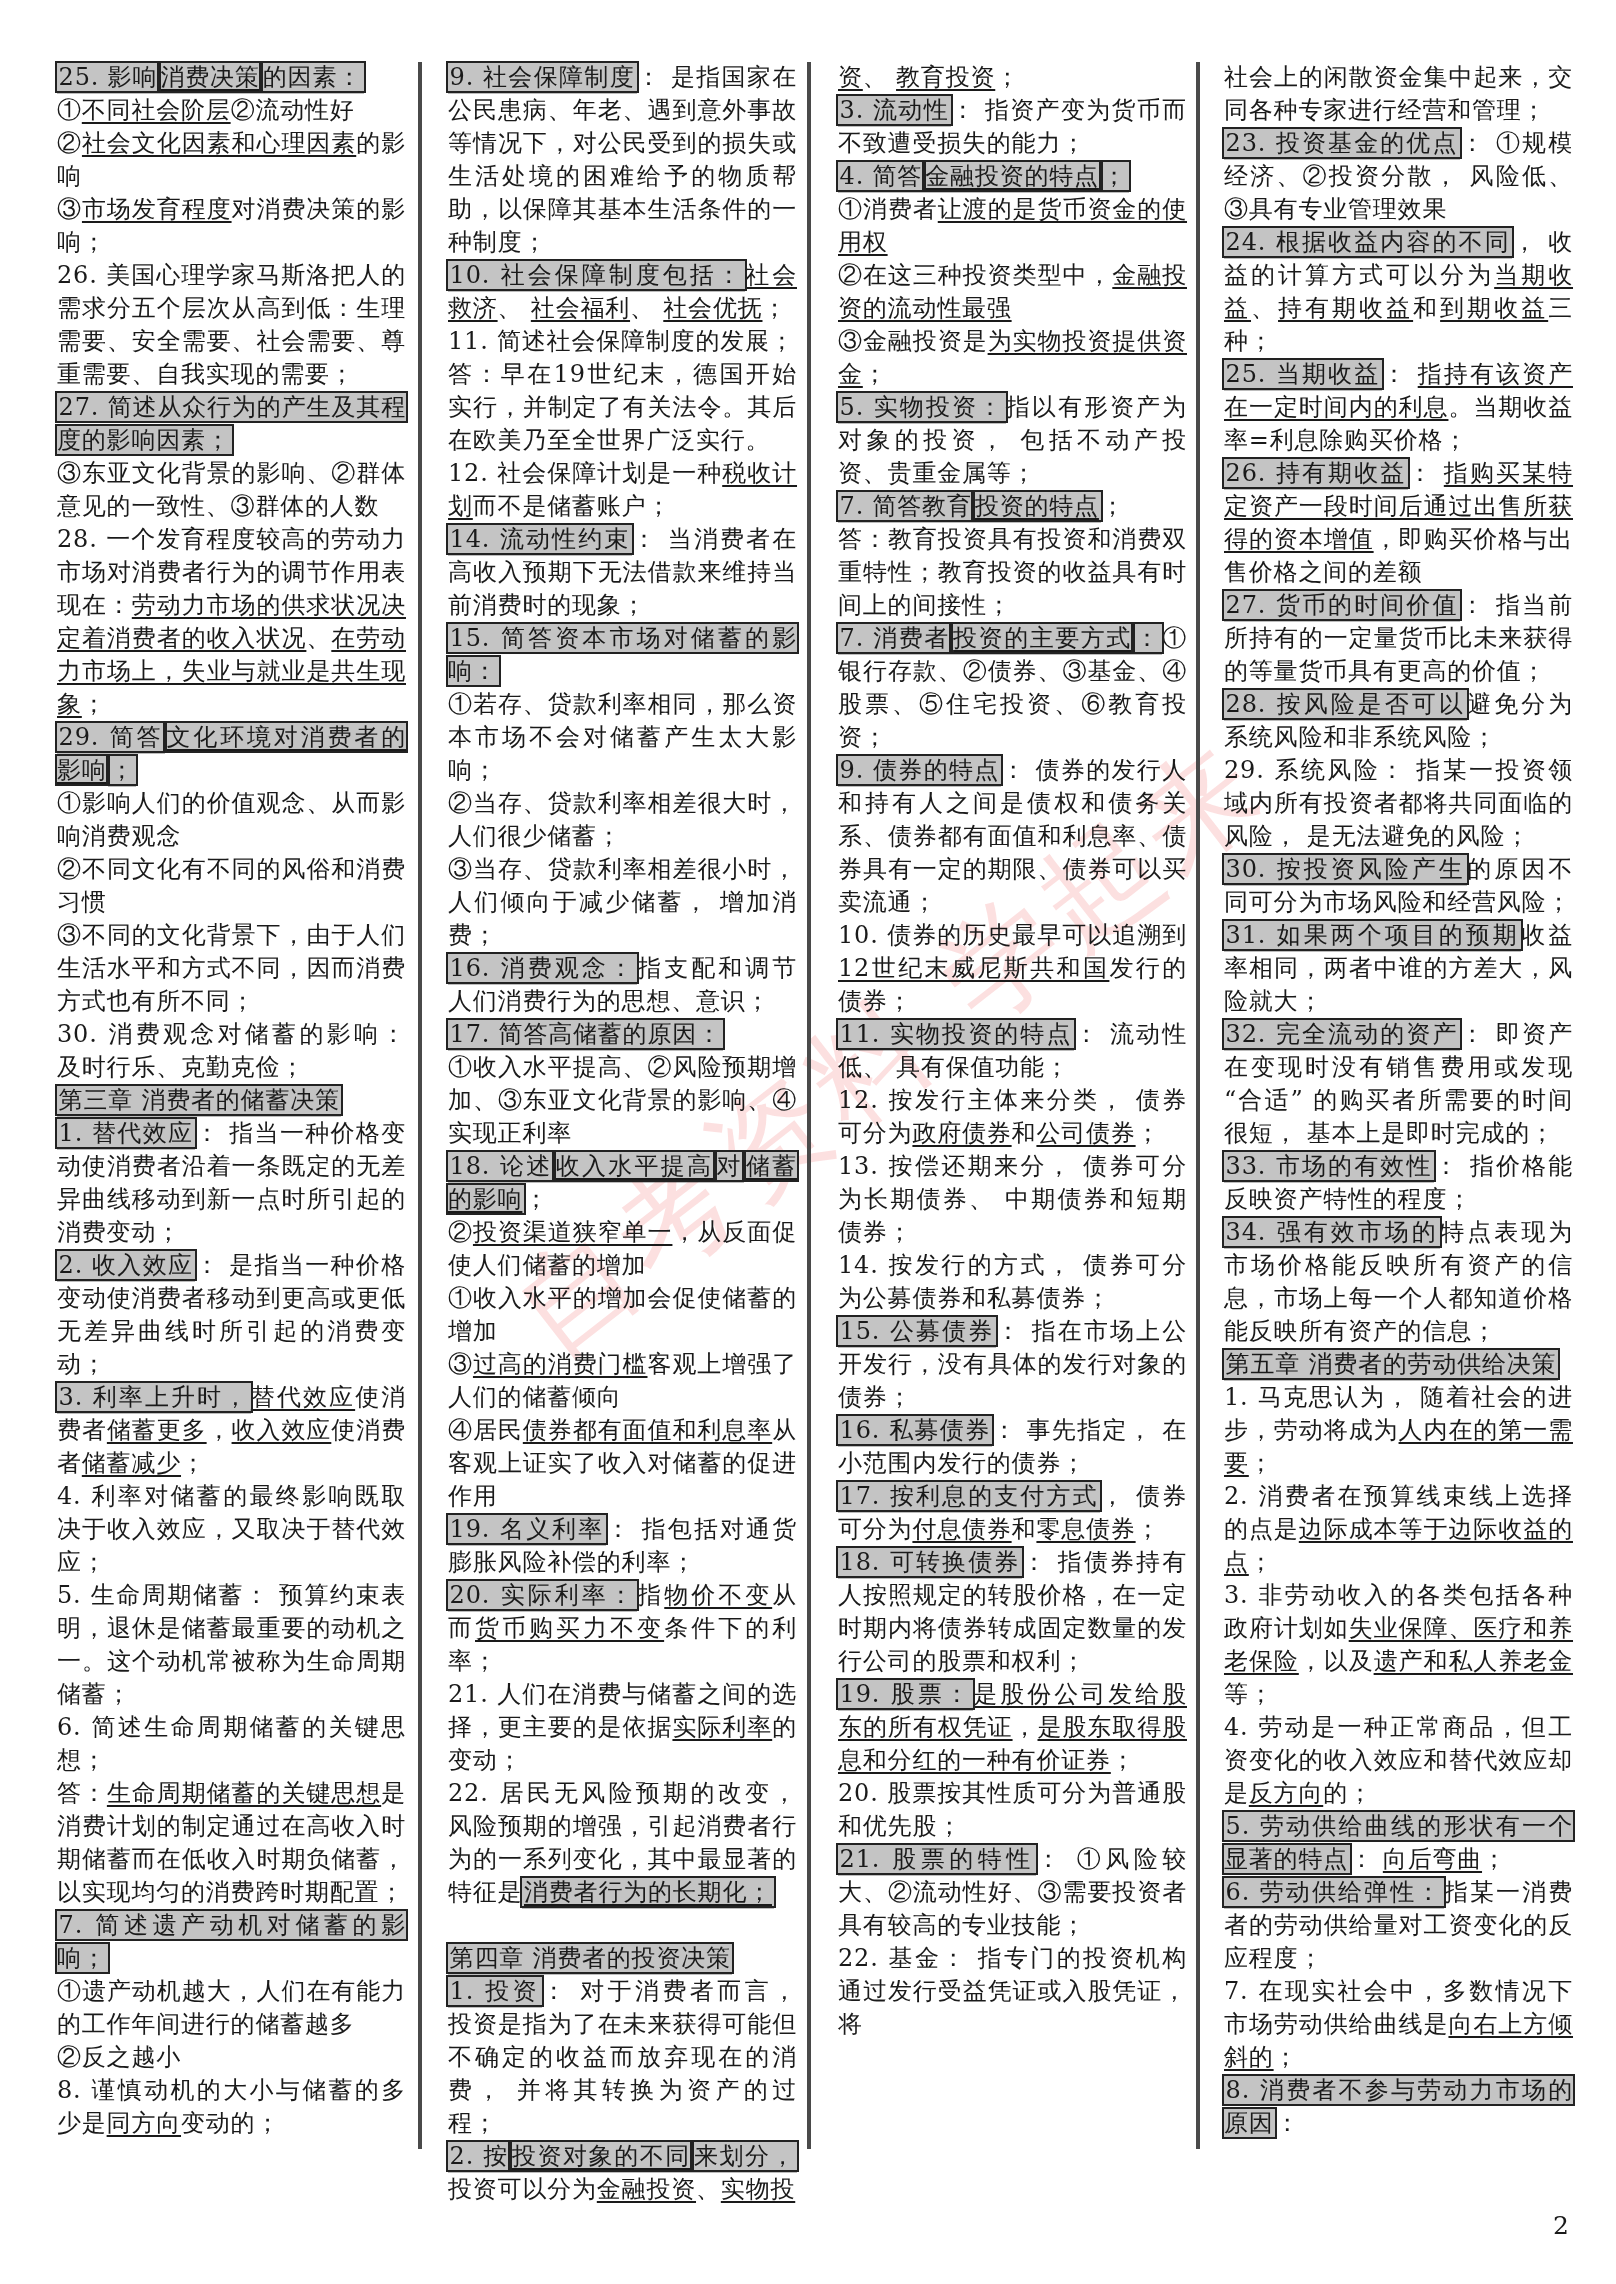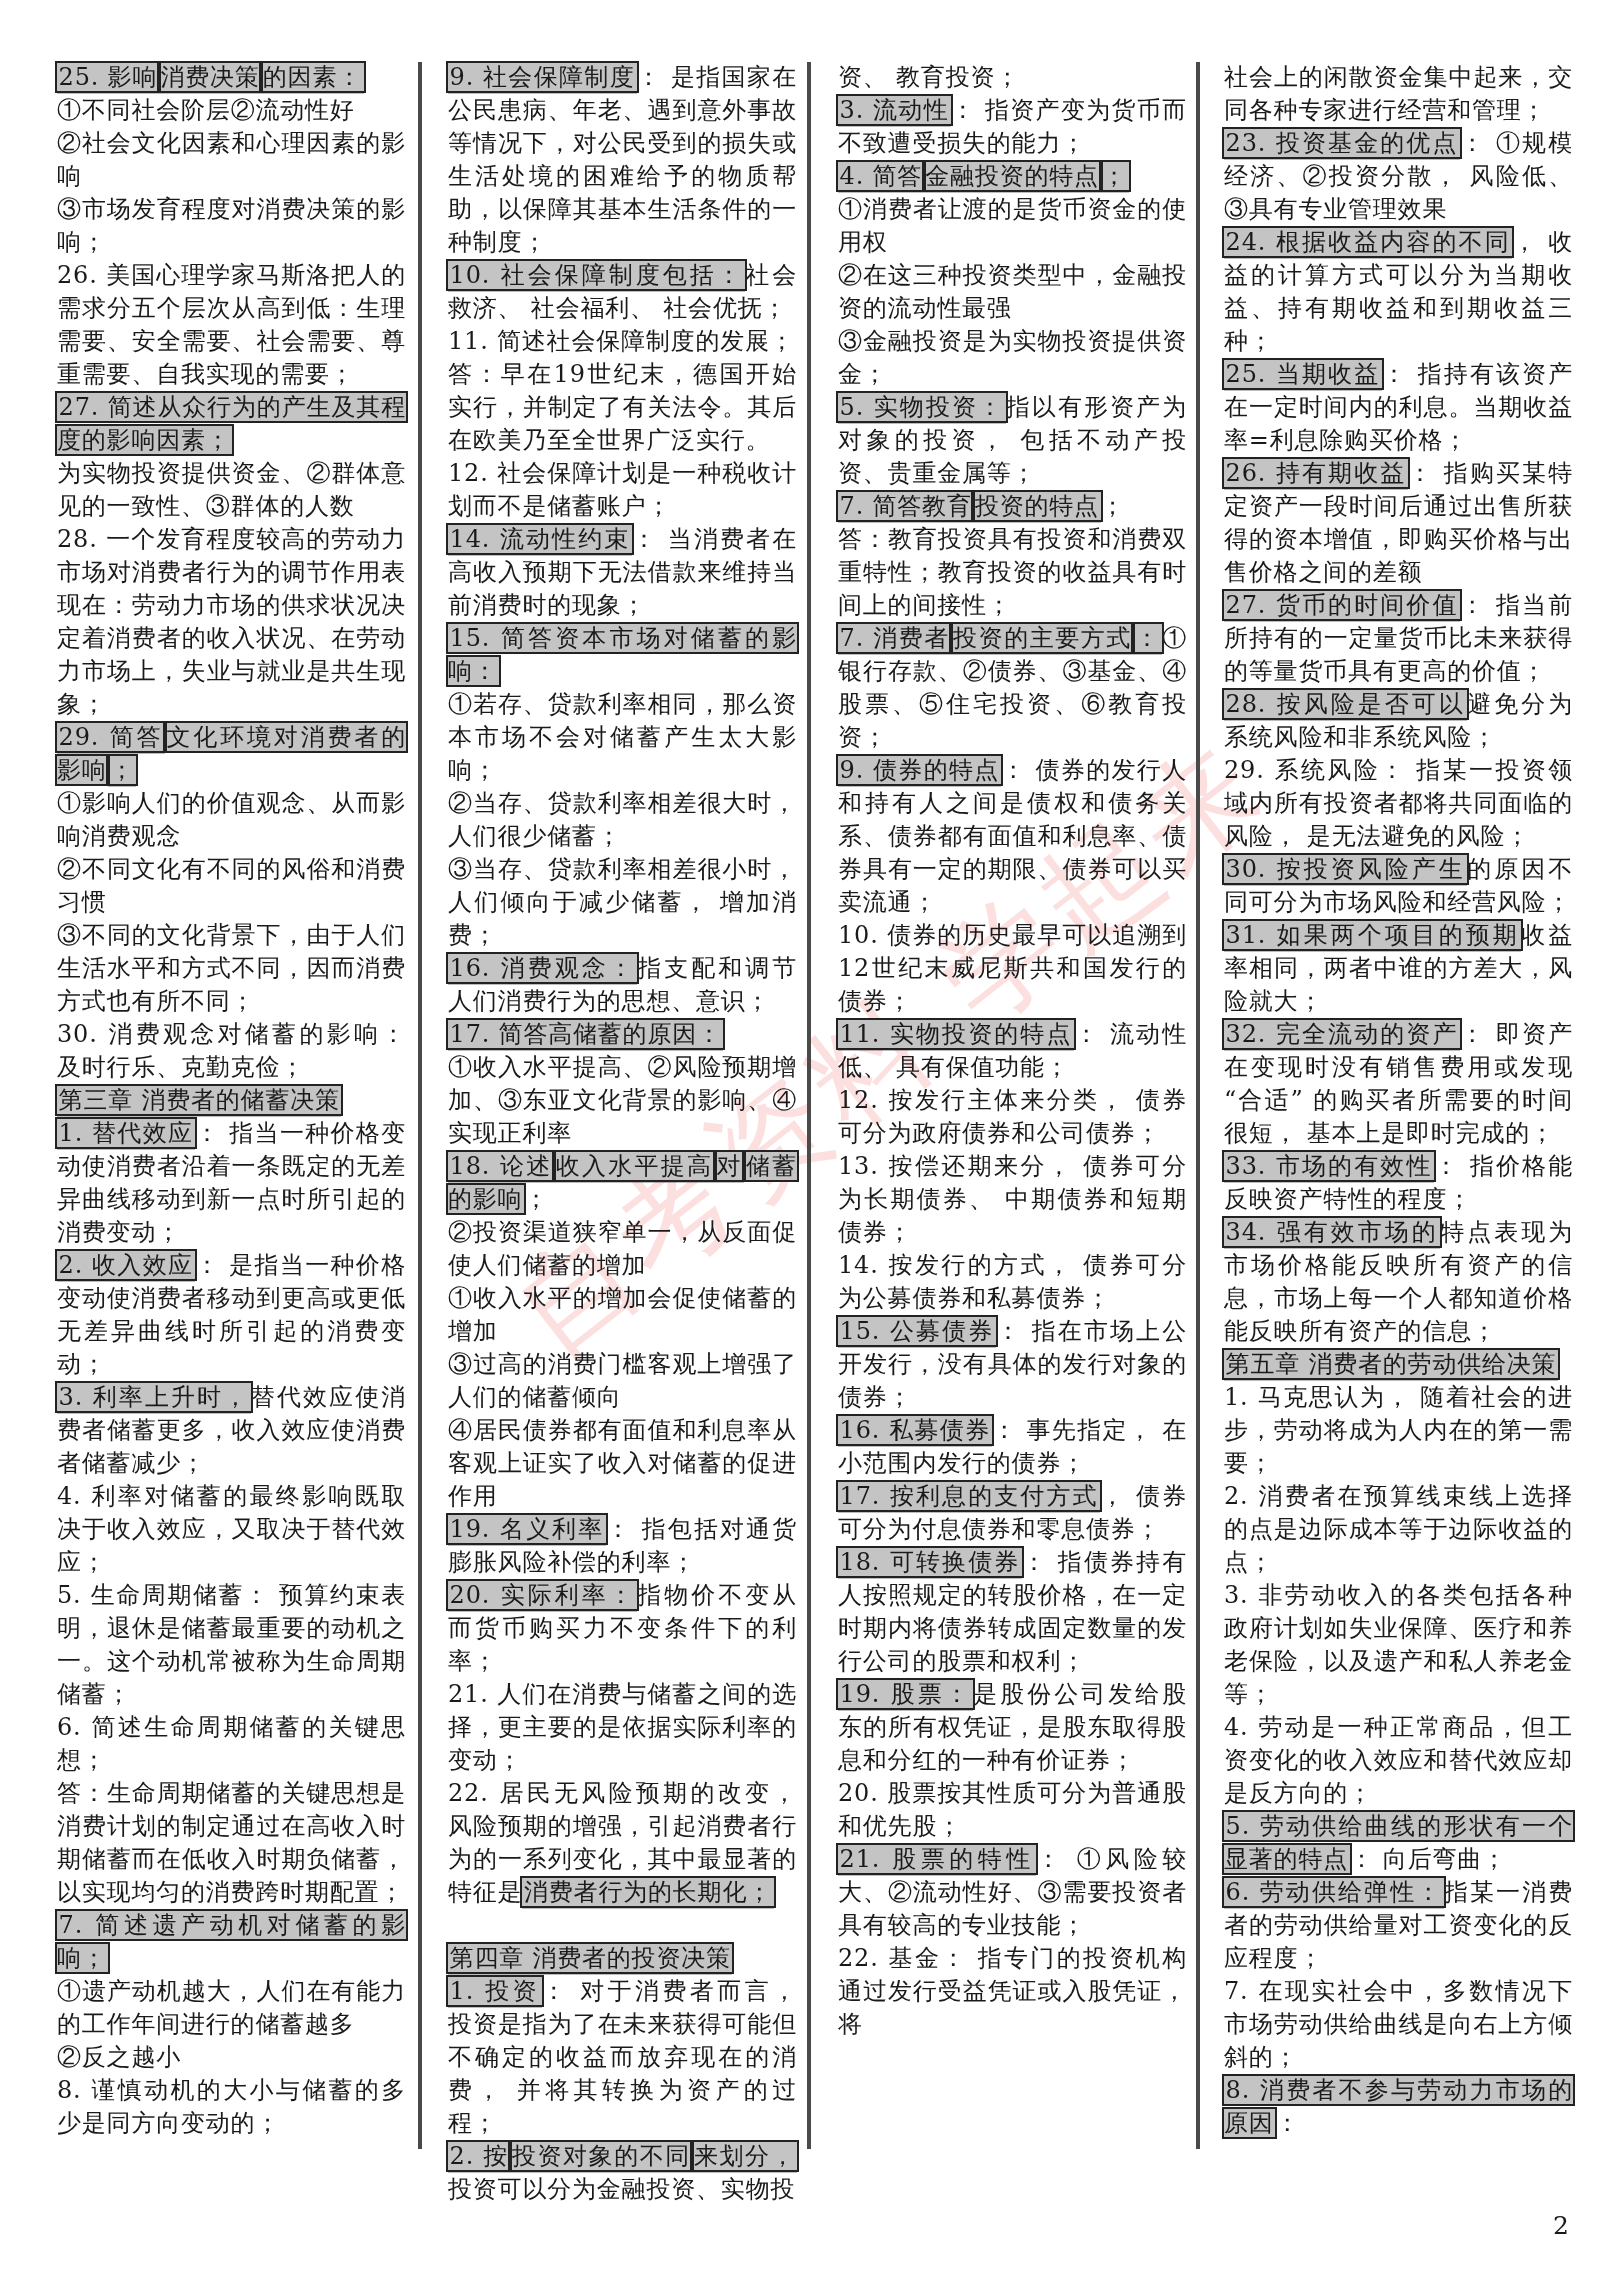--- a/index.html
+++ b/index.html
@@ -27,21 +27,21 @@
   .rule2 { left: 807px; }
   .rule3 { left: 1196px; }
   .para { margin: 0; }
   .box {
     background: #c4c4c4;
     outline: 2.3px solid #222;
     outline-offset: -0.8px;
     box-shadow: 0 2.3px 0 #222;
     padding: 0 1.6px;
   }
-  .u { text-decoration-thickness: 2.3px; text-underline-offset: 3.9px; }
+  .u { text-decoration: underline; text-decoration-thickness: 2.3px; text-underline-offset: 3.9px; }
   .gap { height: 33px; }
   .page-number {
     position: absolute; right: 47px; top: 2211px;
     font-size: 25px; font-family: "DejaVu Serif", serif;
   }
   .watermark {
     position: absolute; left: 434px; top: 970px;
     transform: rotate(-38deg);
     font-size: 116px; color: rgba(235,60,60,0.16);
     font-family: "DejaVu Sans", sans-serif; white-space: nowrap;
@@ -54,21 +54,21 @@
 <div class="page">
   <div class="watermark">自考资料 学起来</div>
 
   <div class="col col1">
       <p class="para"><span class="box">25. 影响</span><span class="box u">消费决策</span><span class="box">的因素：</span></p>
       <p class="para"><span>①</span><span class="u">不同社会阶层</span><span>②流动性好</span></p>
       <p class="para"><span>②</span><span class="u">社会文化因素和心理因素</span><span>的影响</span></p>
       <p class="para"><span>③</span><span class="u">市场发育程度</span><span>对消费决策的影响；</span></p>
       <p class="para"><span>26. 美国心理学家马斯洛把人的需求分五个层次从高到低：生理需要、安全需要、社会需要、尊重需要、自我实现的需要；</span></p>
       <p class="para"><span class="box">27. 简述从众行为的产生及其程度的影响因素；</span></p>
-      <p class="para"><span>为实物投资提供资金、②群体意见的一致性、③群体的人数</span></p>
+      <p class="para"><span>③东亚文化背景的影响、②群体意见的一致性、③群体的人数</span></p>
       <p class="para"><span>28. 一个发育程度较高的劳动力市场对消费者行为的调节作用表现在：</span><span class="u">劳动力市场的供求状况决定着消费者的收入状况</span><span>、</span><span class="u">在劳动力市场上，失业与就业是共生现象</span><span>；</span></p>
       <p class="para"><span class="box">29. 简答</span><span class="box u">文化环境对消费者的影响</span><span class="box">；</span></p>
       <p class="para"><span>①影响人们的价值观念、从而影响消费观念</span></p>
       <p class="para"><span>②不同文化有不同的风俗和消费习惯</span></p>
       <p class="para"><span>③不同的文化背景下，由于人们生活水平和方式不同，因而消费方式也有所不同；</span></p>
       <p class="para"><span>30. 消费观念对储蓄的影响： 及时行乐、克勤克俭；</span></p>
       <p class="para"><span class="box">第三章 消费者的储蓄决策</span></p>
       <p class="para"><span class="box">1. 替代效应</span><span>： 指当一种价格变动使消费者沿着一条既定的无差异曲线移动到新一点时所引起的消费变动；</span></p>
       <p class="para"><span class="box">2. 收入效应</span><span>： 是指当一种价格变动使消费者移动到更高或更低无差异曲线时所引起的消费变动；</span></p>
       <p class="para"><span class="box">3. 利率上升时，</span><span class="u">替代效应</span><span>使消费者</span><span class="u">储蓄更多</span><span>，</span><span class="u">收入效应</span><span>使消费者</span><span class="u">储蓄减少</span><span>；</span></p>

